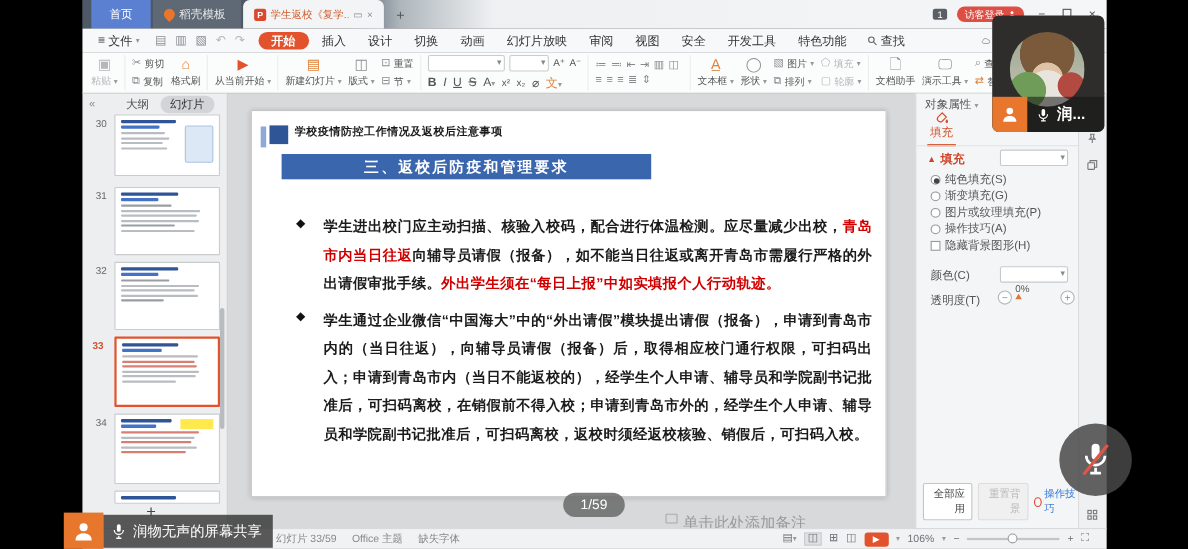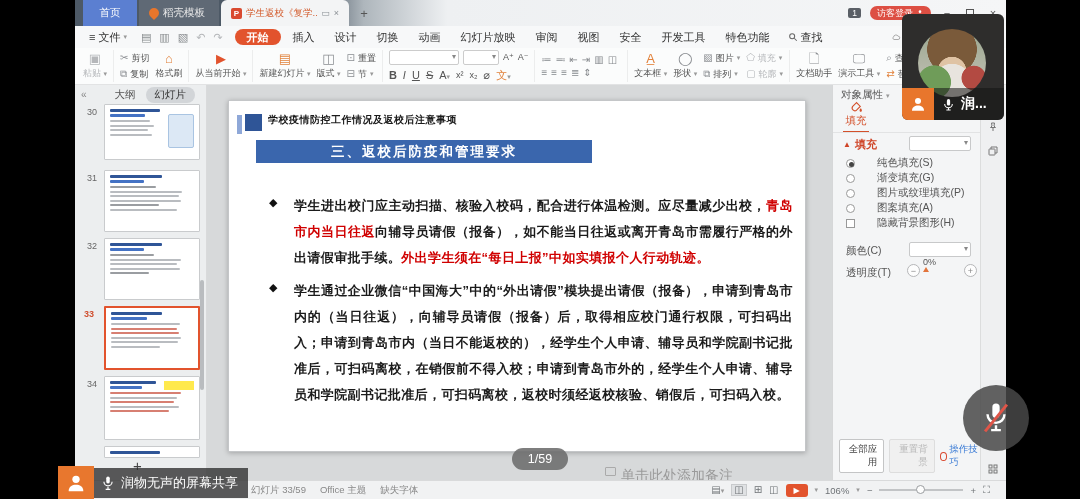--- a/index.html
+++ b/index.html
@@ -94,21 +94,21 @@
   
   .props{position:absolute;left:757px;top:85px;width:148px;height:395px;background:#f4f5f6;border-left:1px solid #d6d7d8;font-size:10.5px;color:#555;}
   .phead{position:absolute;left:8px;top:3px;font-size:10.5px;color:#555;}
   .ptab{position:absolute;left:10px;top:16px;display:flex;flex-direction:column;align-items:center;color:#d3502a;font-size:10.5px;}
   .ptab .ul{width:26px;height:2px;background:#d3502a;margin-top:3px;}
   .pdivider{position:absolute;left:0;top:47px;width:100%;height:1px;background:#e2e3e4;}
   .psec{position:absolute;left:10px;top:52px;display:flex;align-items:center;gap:4px;color:#cf4427;font-weight:bold;font-size:11px;}
   .psec .tri{font-size:8px;}
   .pdd{position:absolute;width:62px;height:15px;background:#fff;border:1px solid #c8c9ca;border-radius:2px;}
   .pdd .dd{position:absolute;right:2px;top:1px;font-size:8px;color:#888;}
-  .prow{position:absolute;left:13px;display:flex;align-items:center;gap:22px;}
+  .prow{position:absolute;left:13px;display:flex;align-items:center;gap:4px;}
   .radio{width:9px;height:9px;border:1px solid #999;border-radius:50%;background:#fff;position:relative;flex:none;}
   .radio.on::after{content:"";position:absolute;left:2px;top:2px;width:5px;height:5px;border-radius:50%;background:#444;}
   .chk{width:9px;height:9px;border:1px solid #999;background:#fff;flex:none;}
   .mini{width:13px;height:13px;border:1px solid #b5b6b8;border-radius:50%;color:#888;font-size:9px;display:flex;align-items:center;justify-content:center;background:#fdfdfd;}
   .slider{position:relative;width:40px;height:2px;background:#c9cacb;}
   .slider .mark{position:absolute;left:0;top:-4px;width:0;height:0;border-left:3.5px solid transparent;border-right:3.5px solid transparent;border-bottom:5px solid #e2743c;}
   .pct{position:absolute;font-size:9px;color:#555;}
   .pbtns{position:absolute;left:6px;bottom:7px;display:flex;align-items:center;gap:5px;}
   .pbtn{height:17px;padding:16px 6px;background:#fff;border:1px solid #c4c5c6;border-radius:2px;font-size:9.5px;color:#444;display:flex;align-items:center;text-align:right;}
   .pbtn.dis{background:#f0f0f0;border-color:#ddd;color:#b9b9b9;}
@@ -490,21 +490,21 @@
       <div class="prow" style="top:86px;">
         <span class="radio"></span>
         <span>渐变填充(G)</span>
       </div>
       <div class="prow" style="top:101px;">
         <span class="radio"></span>
         <span>图片或纹理填充(P)</span>
       </div>
       <div class="prow" style="top:116px;">
         <span class="radio"></span>
-        <span>图案填充(A)</span>
+        <span>操作技巧(A)</span>
       </div>
       <div class="prow" style="top:131px;text-align:center;">
         <span class="chk"></span>
         <span>隐藏背景图形(H)</span>
       </div>
 
       <div class="prow" style="top:159px;">
           <span>颜色(C)</span>
         </div>
       <span class="pdd" style="left:76px;top:157px;">

